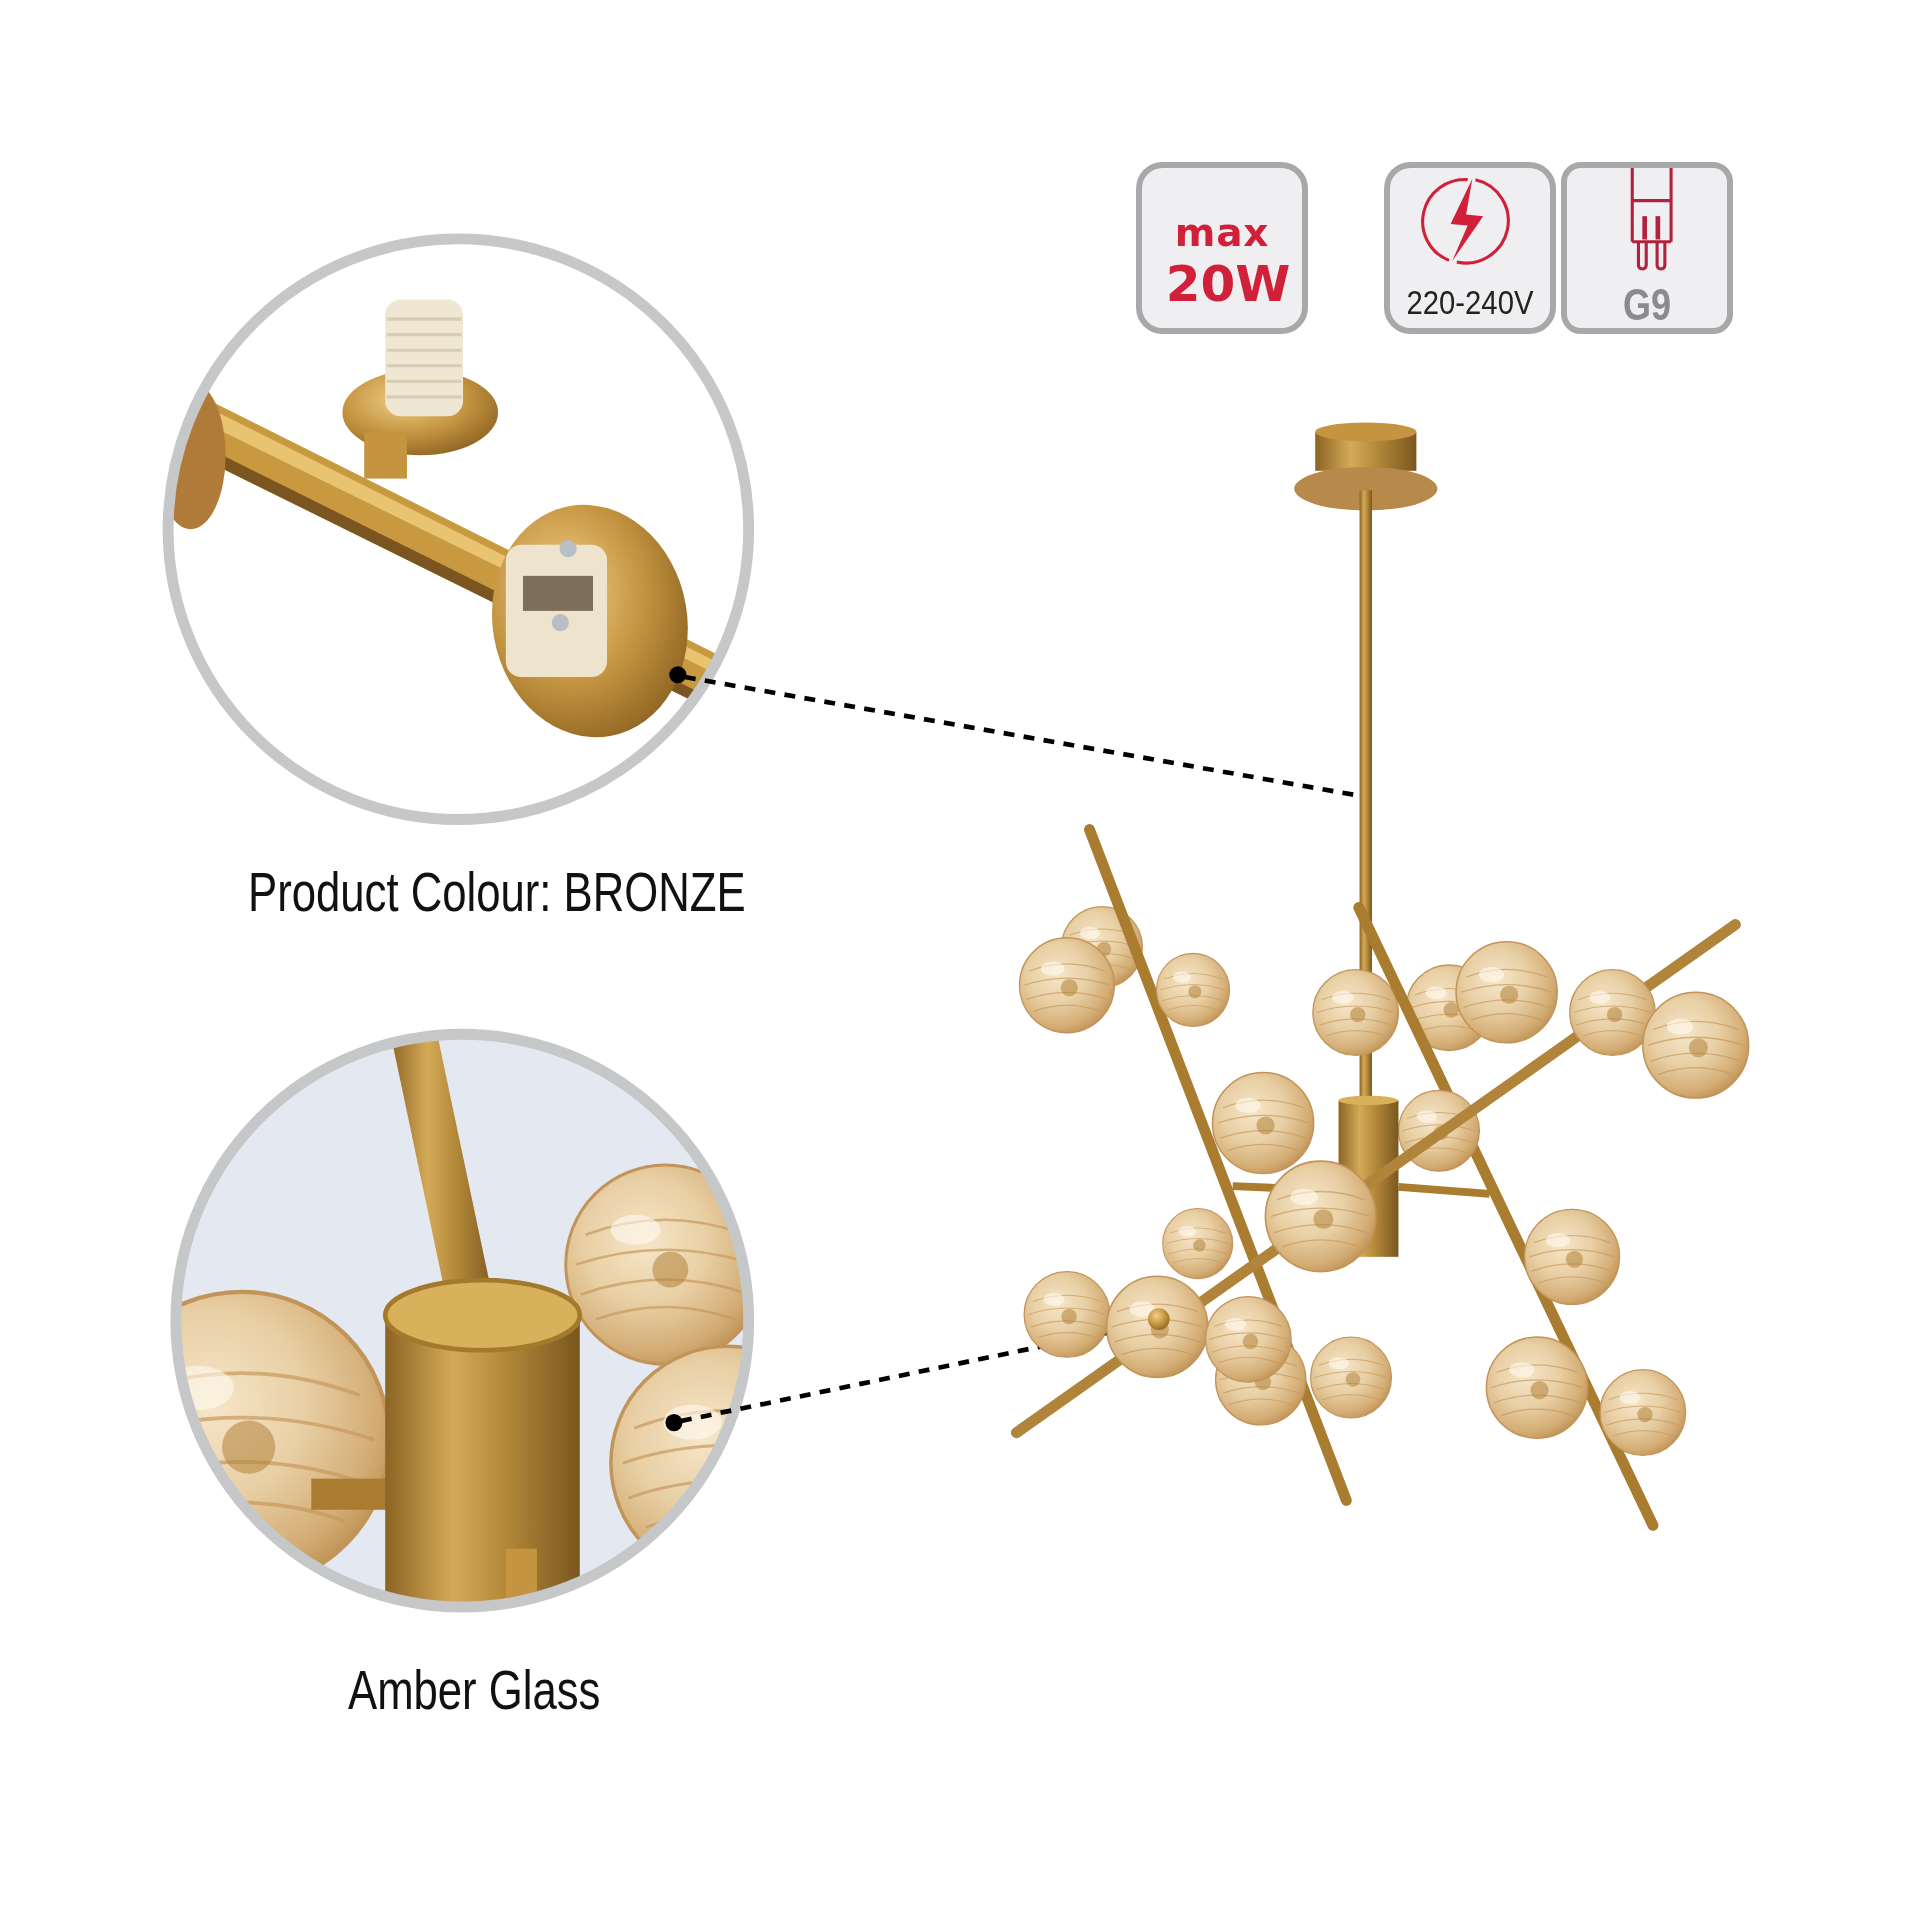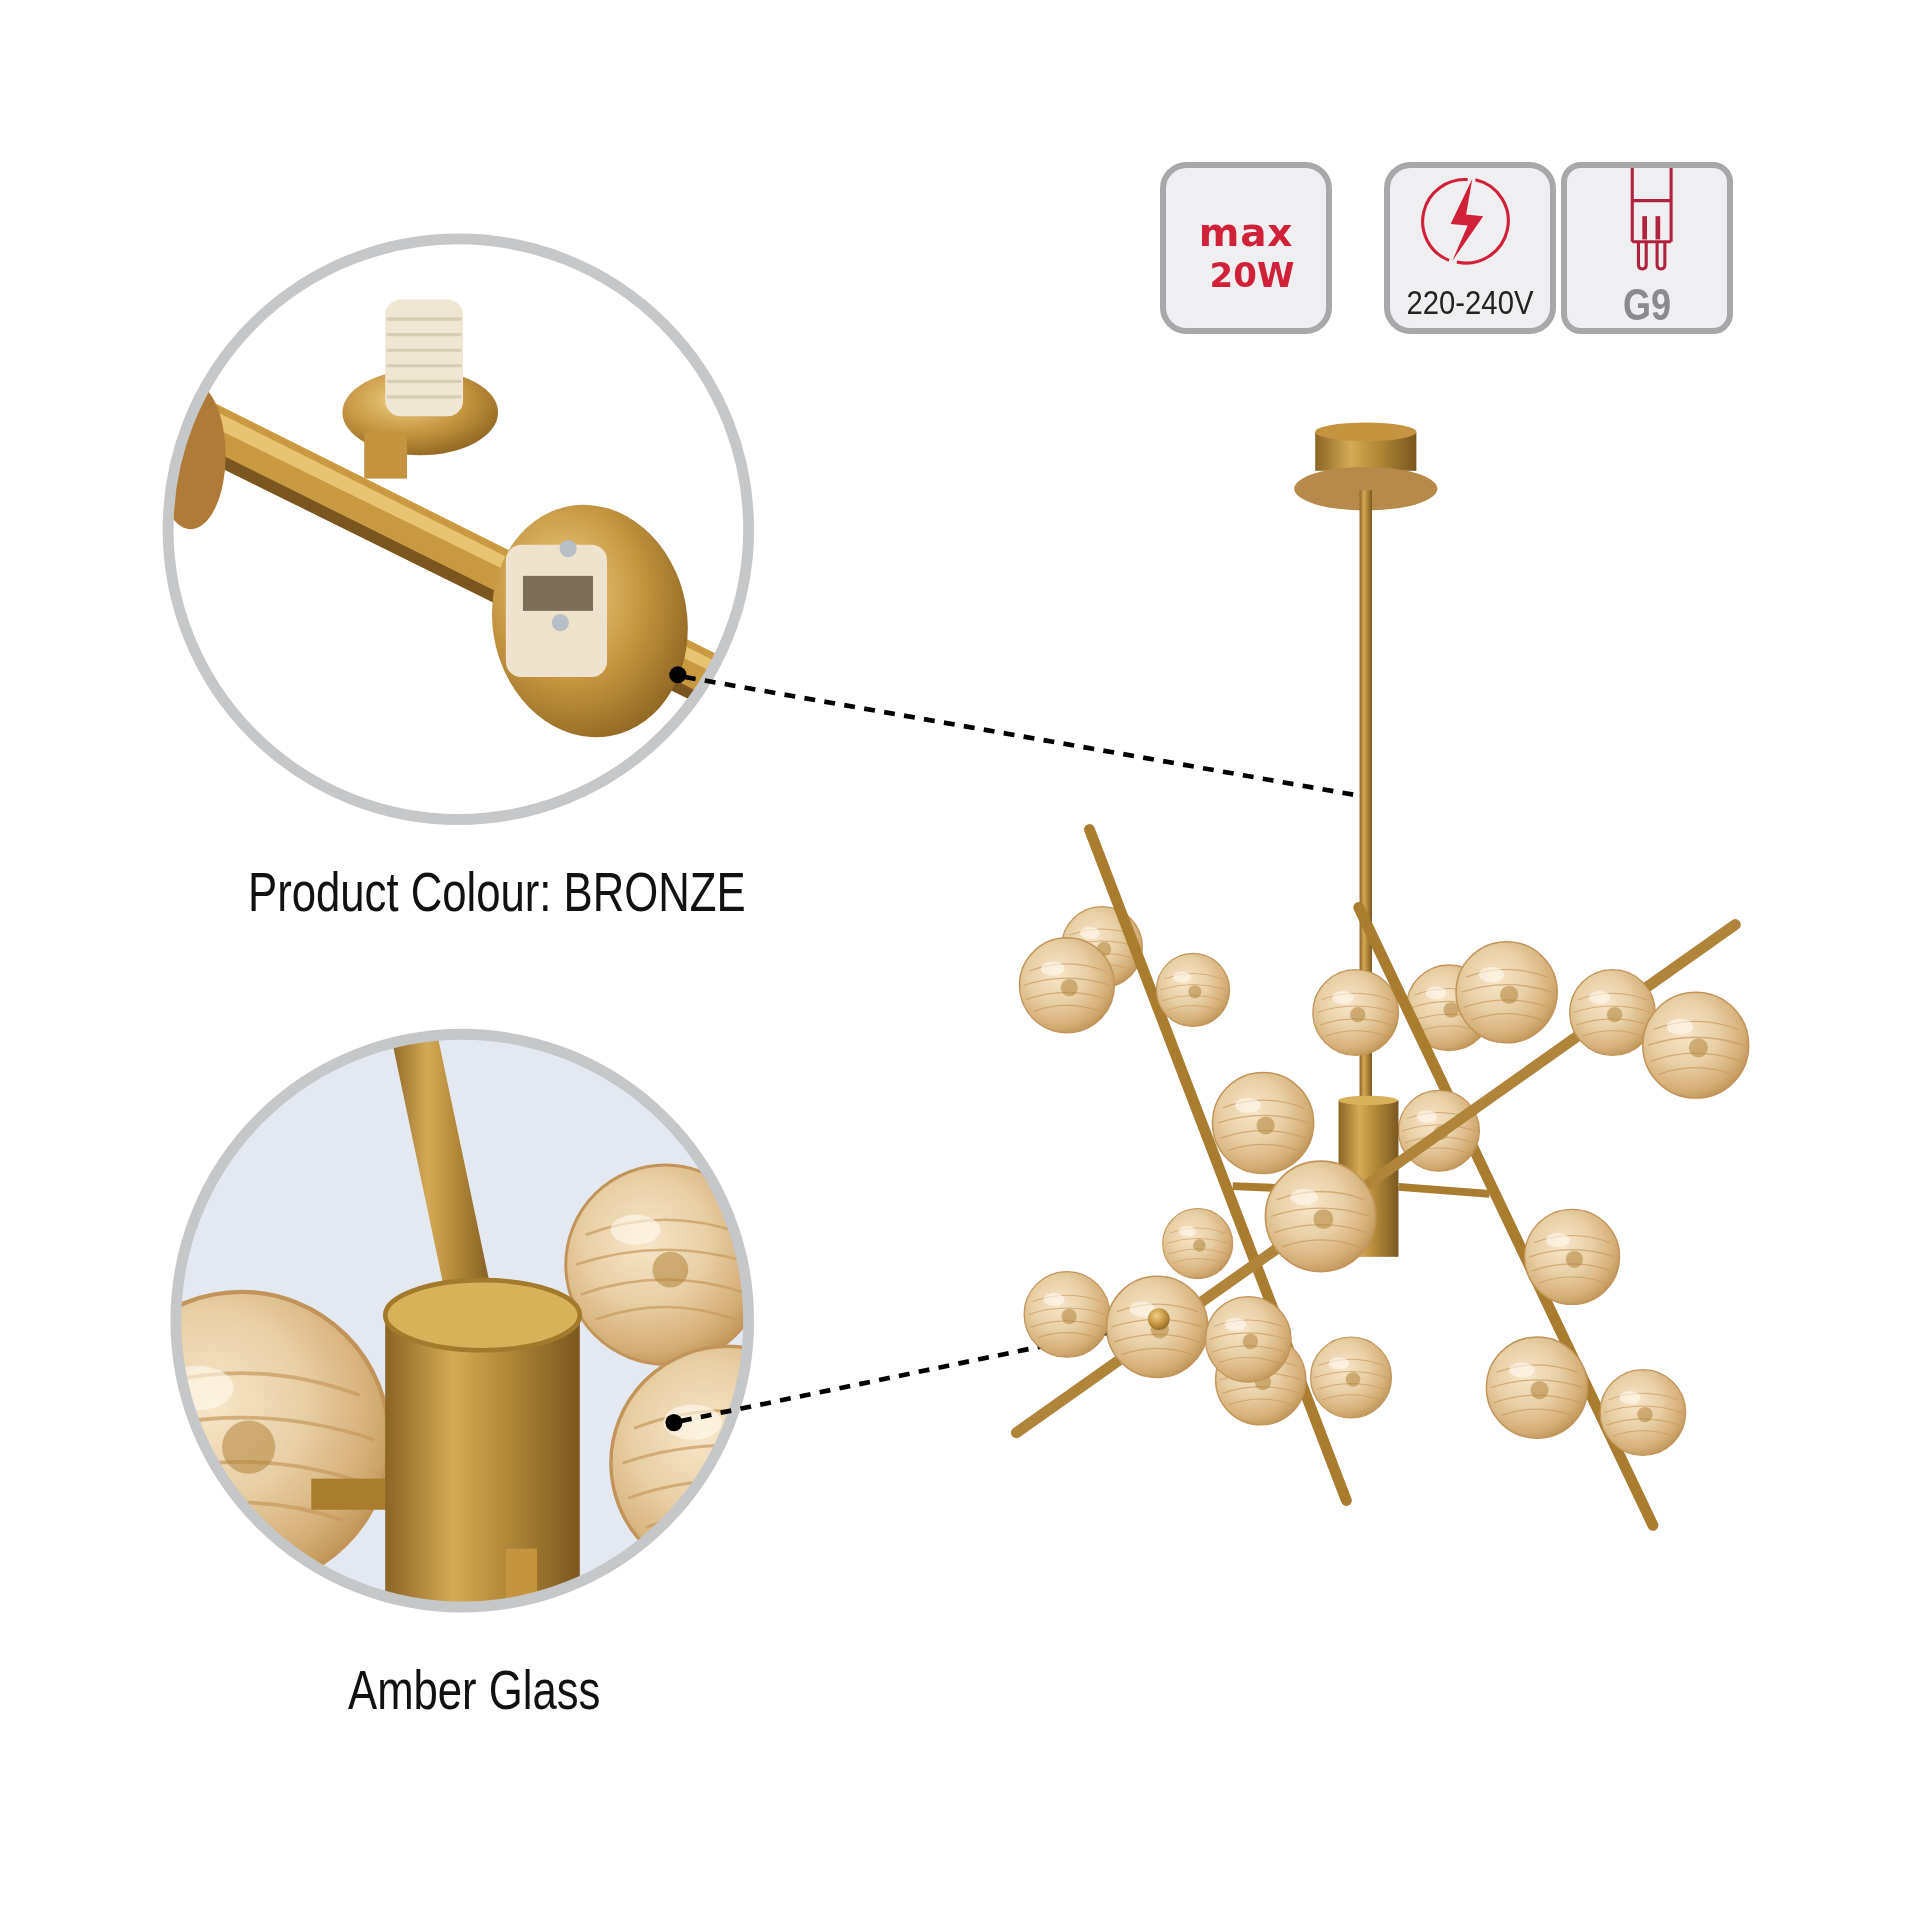--- a/index.html
+++ b/index.html
@@ -1,29 +1,29 @@
 <!DOCTYPE html>
 <html style="font-size:12.5px"><head>
 <meta charset="utf-8">
 <style>
   html,body{margin:0;padding:0;background:#ffffff;}
   body{width:1930px;height:1930px;position:relative;overflow:hidden;font-family:"Liberation Sans",sans-serif;}
   .badge{position:absolute;top:162px;width:160px;height:160px;border:6.2px solid #a7a8aa;border-radius:26.5px;background:#efeff1;box-sizing:content-box;}
   .badge-text-red{position:absolute;left:0;right:0;text-align:center;color:#d0203a;font-family:"DejaVu Sans",sans-serif;font-weight:bold;}
   .badge-max{top:42px;font-size:39px;letter-spacing:0.8px;}
-  .badge-watt{top:87px;font-size:34px;padding-left:12px;}
+  .badge-watt{top:87px;font-size:50px;padding-left:12px;}
   .badge-volt{position:absolute;left:0;right:0;top:115px;text-align:center;font-size:34px;color:#222;font-family:"Liberation Sans",sans-serif;transform:scaleX(0.86);transform-origin:center;}
   .badge-g9{position:absolute;left:0;right:0;top:111px;text-align:center;font-size:45px;font-weight:bold;color:#8a8b8d;font-family:"Liberation Sans",sans-serif;transform:scaleX(0.8);transform-origin:center;}
   .caption{position:absolute;font-family:"Liberation Sans",sans-serif;font-size:56px;color:#111;white-space:nowrap;transform:scaleX(0.78);transform-origin:left top;line-height:1;}
   svg{position:absolute;left:0;top:0;}
 </style>
 </head>
 <body>
 
-<div class="badge" style="left:1160px;">
+<div class="badge" style="left:1136px;">
   <div class="badge-text-red badge-max">max</div>
   <div class="badge-text-red badge-watt">20W</div>
 </div>
 
 <div class="badge" style="left:1348px;margin-left:36px;">
   <svg width="160" height="160" viewBox="0 0 206 206">
     <path d="M 100 15 A 54 54 0 0 0 76 119" fill="none" stroke="#d0203a" stroke-width="4"></path>
     <path d="M 110 15 A 54 54 0 0 1 86 121" fill="none" stroke="#d0203a" stroke-width="4"></path>
     <path d="M 106 14 L 78 72 L 100 74 L 80 120 L 120 62 L 98 60 Z" fill="#d0203a"></path>
   </svg>

